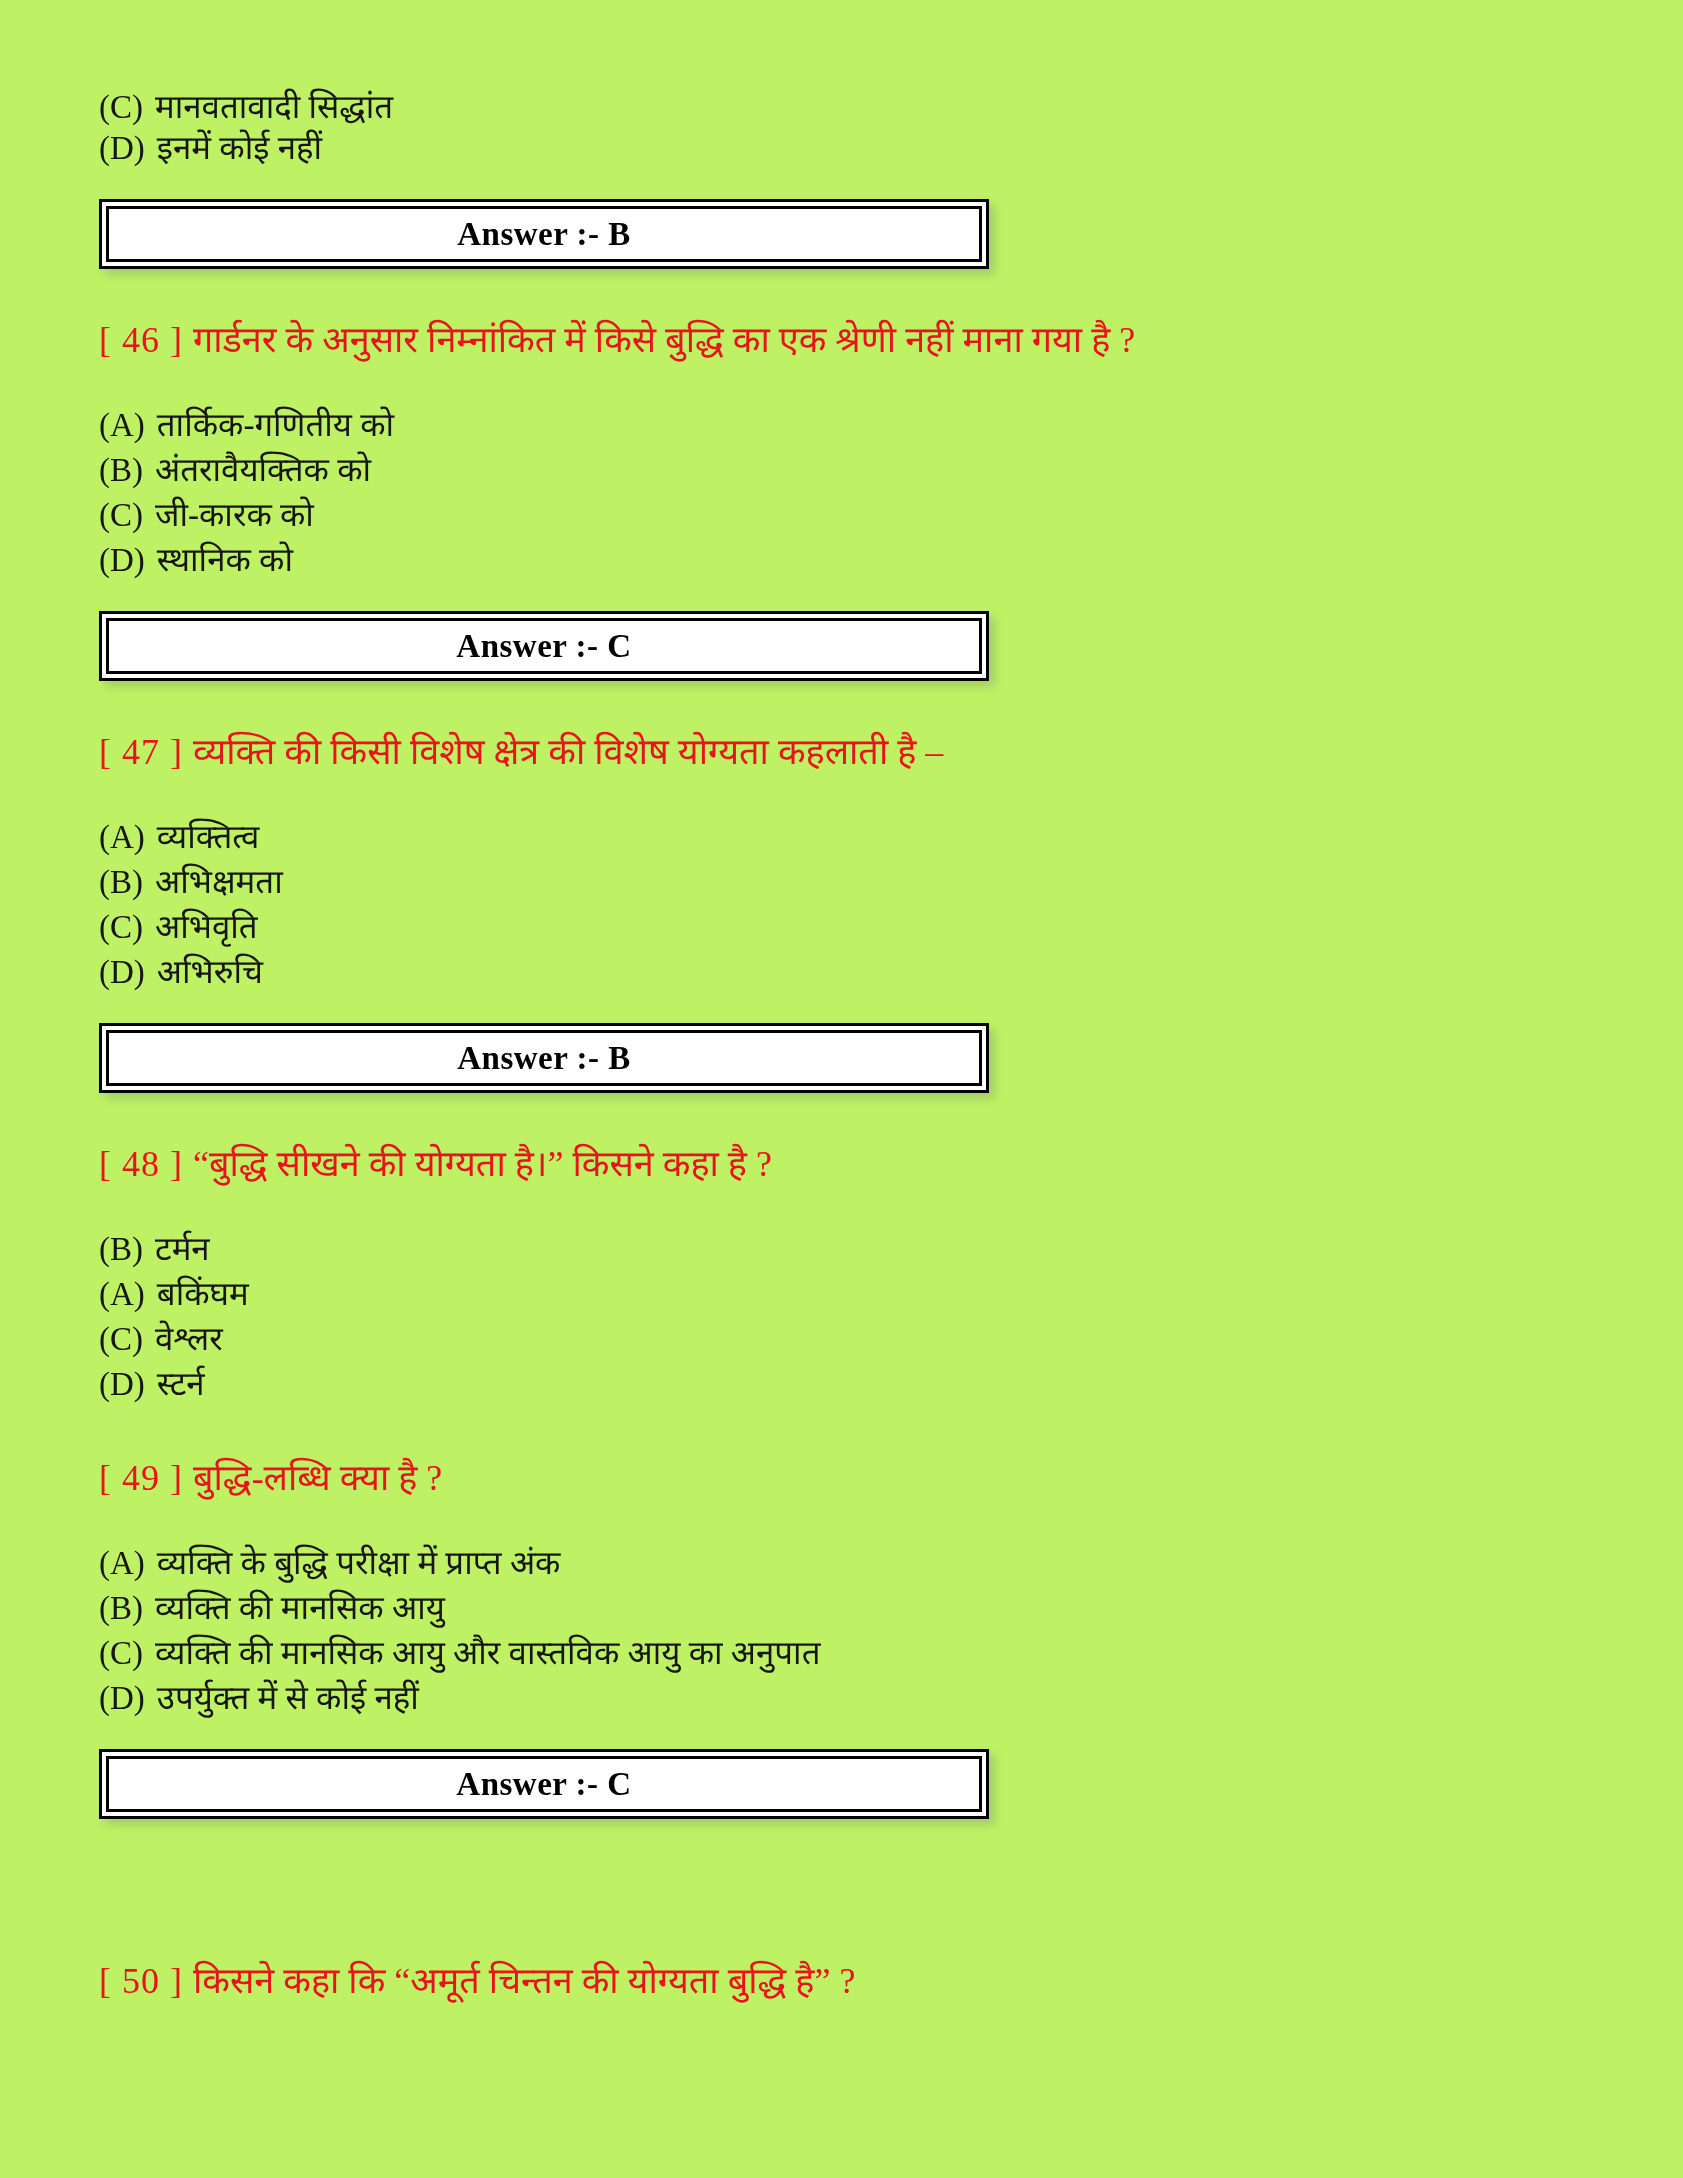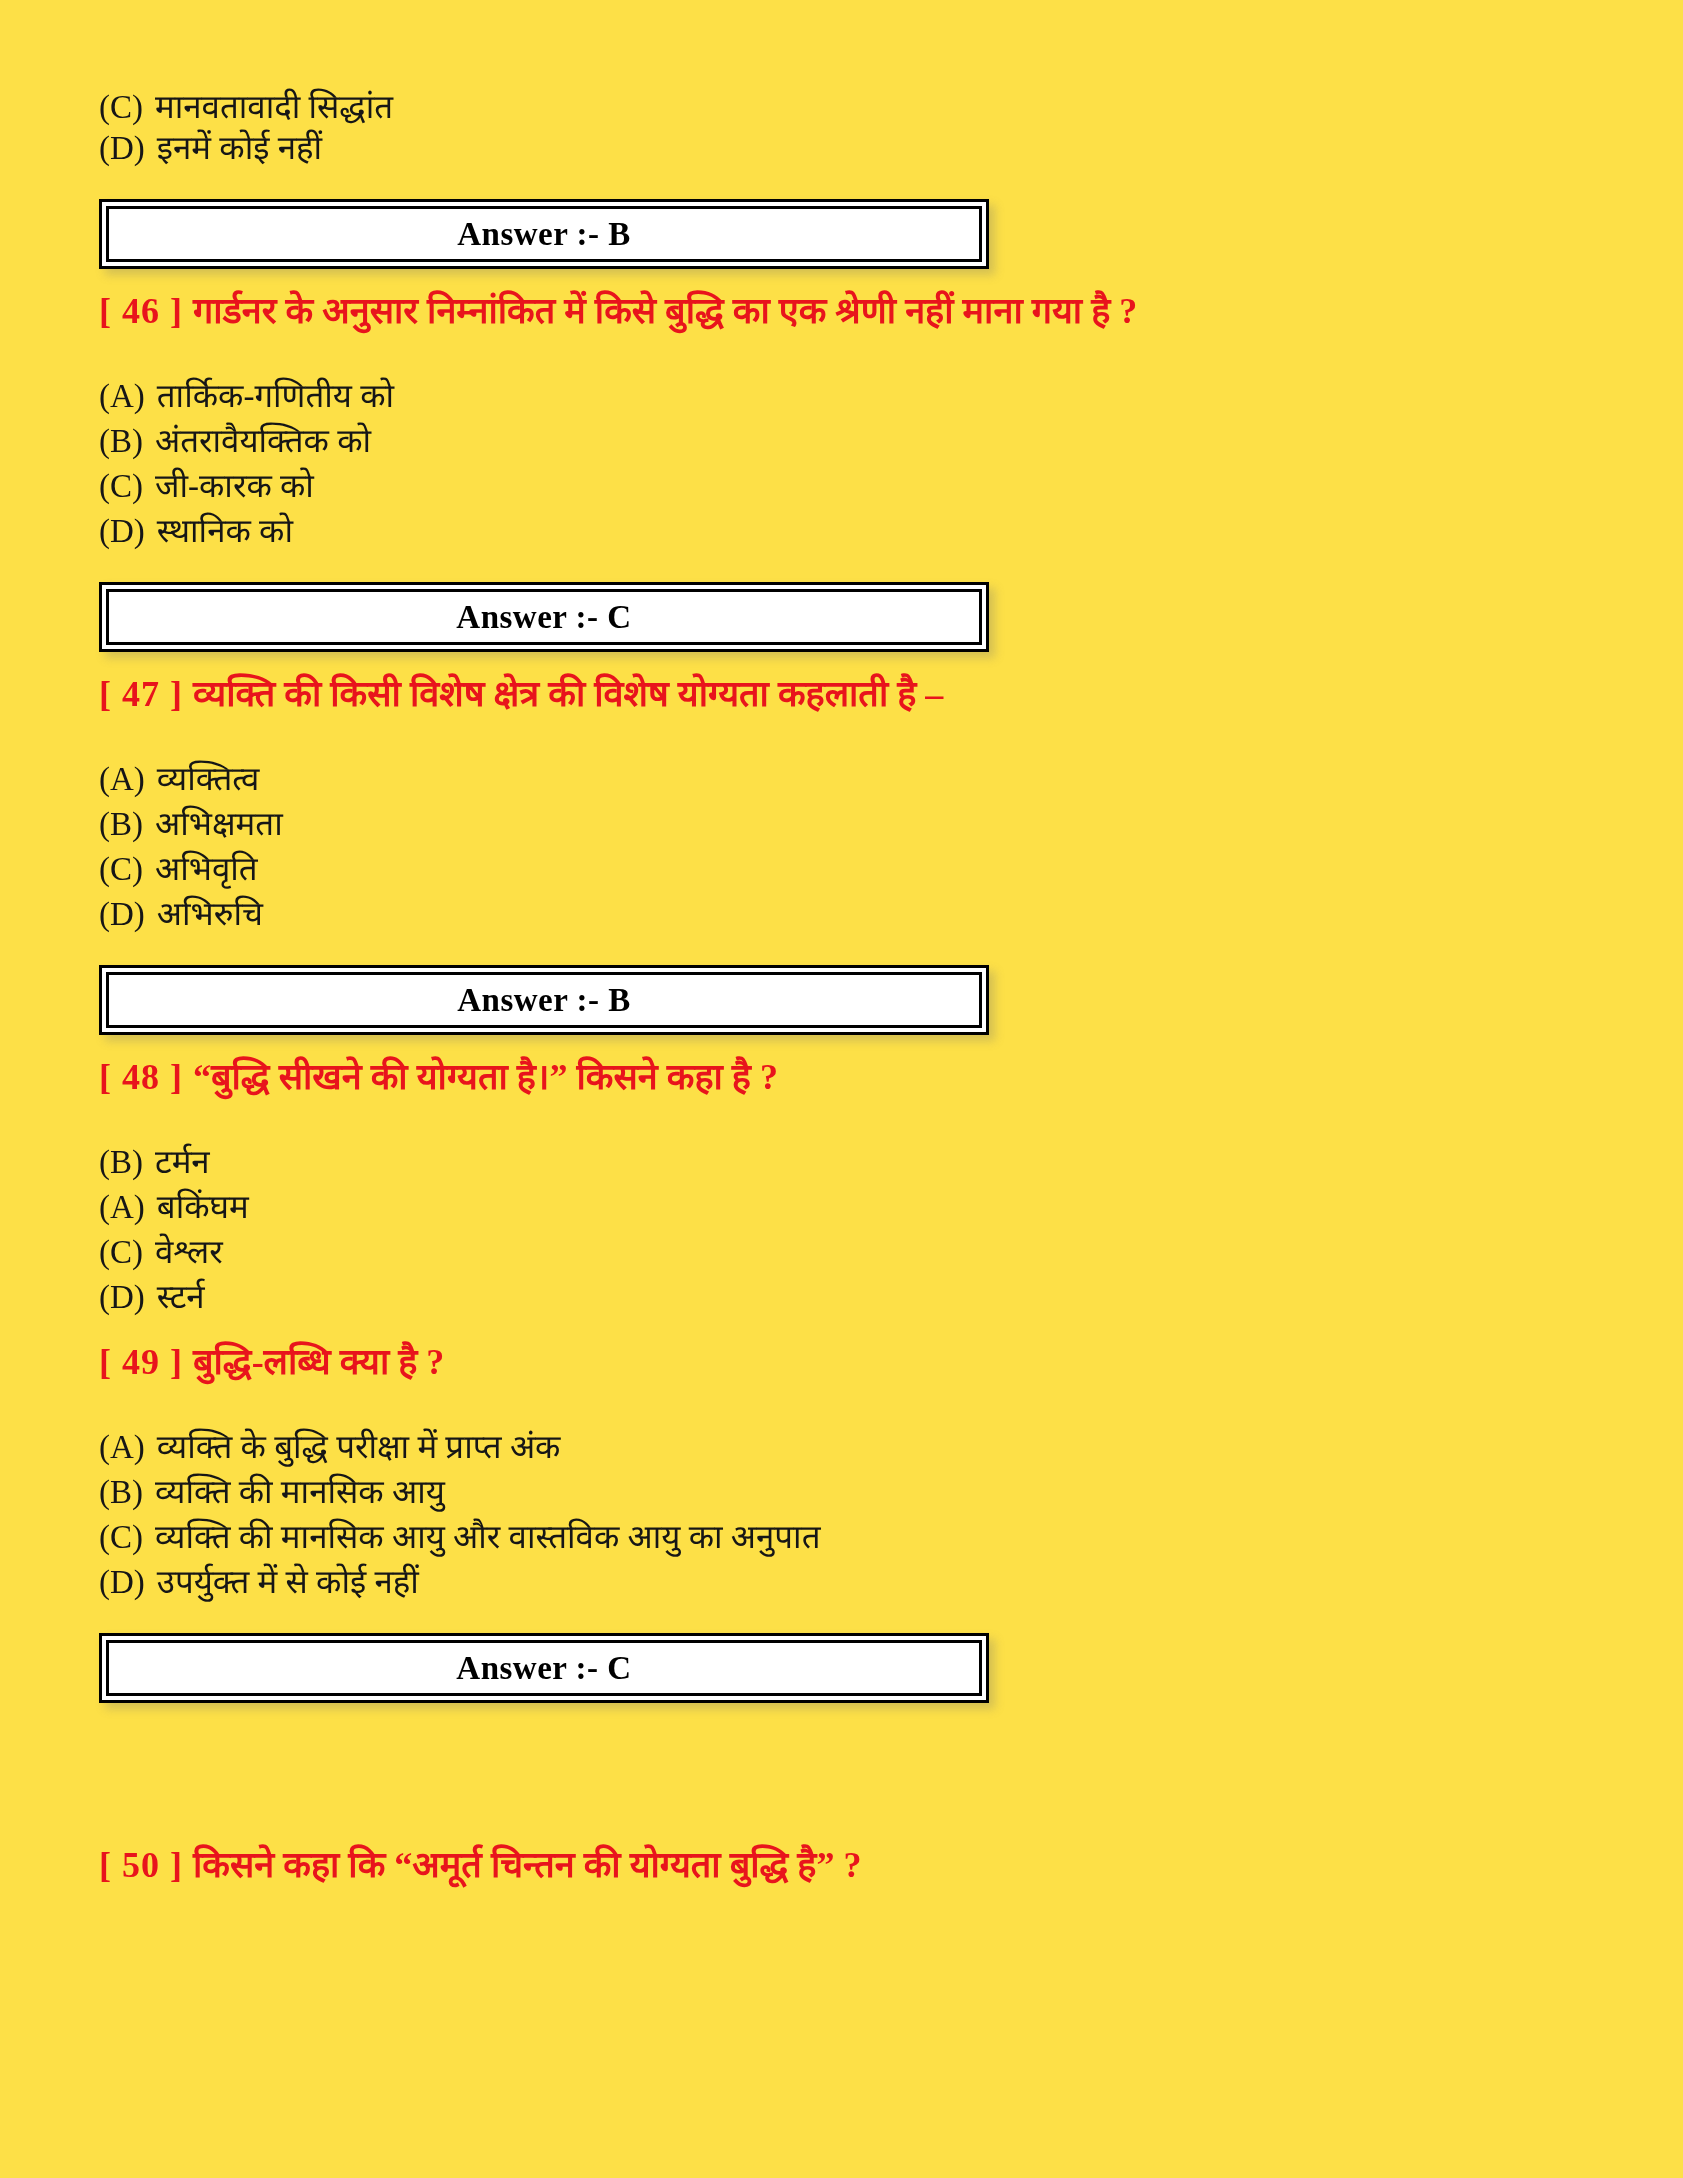--- a/index.html
+++ b/index.html
@@ -13,43 +13,43 @@
     width:1683px;
     height:2178px;
     font-family:"Liberation Serif","DejaVu Serif",serif;
     color:var(--text-black);
     overflow:hidden;
   }
   .page{
     width:1683px;
     height:2178px;
     padding:87px 59px 0 99px;
-    background:#fde047;
+    background:#bef264;
   }
   .opt-line{
     font-size:33px;
     line-height:41px;
     color:var(--text-black);
     white-space:nowrap;
   }
   .opt-label{
     font-family:"Liberation Serif","DejaVu Serif",serif;
     margin-right:12px;
   }
   .question-block .opt-line{
     line-height:45px;
   }
   .options{
     margin-top:44px;
   }
   .question{
-    margin-top:24px;
+    margin-top:53px;
     font-size:36px;
     line-height:37px;
-    font-weight:bold;
+    font-weight:normal;
     color:var(--question-red);
     white-space:nowrap;
   }
   .question .qnum{
     letter-spacing:1px;
     margin-right:10px;
   }
   .answer-box{
     margin-top:28px;
     width:890px;

